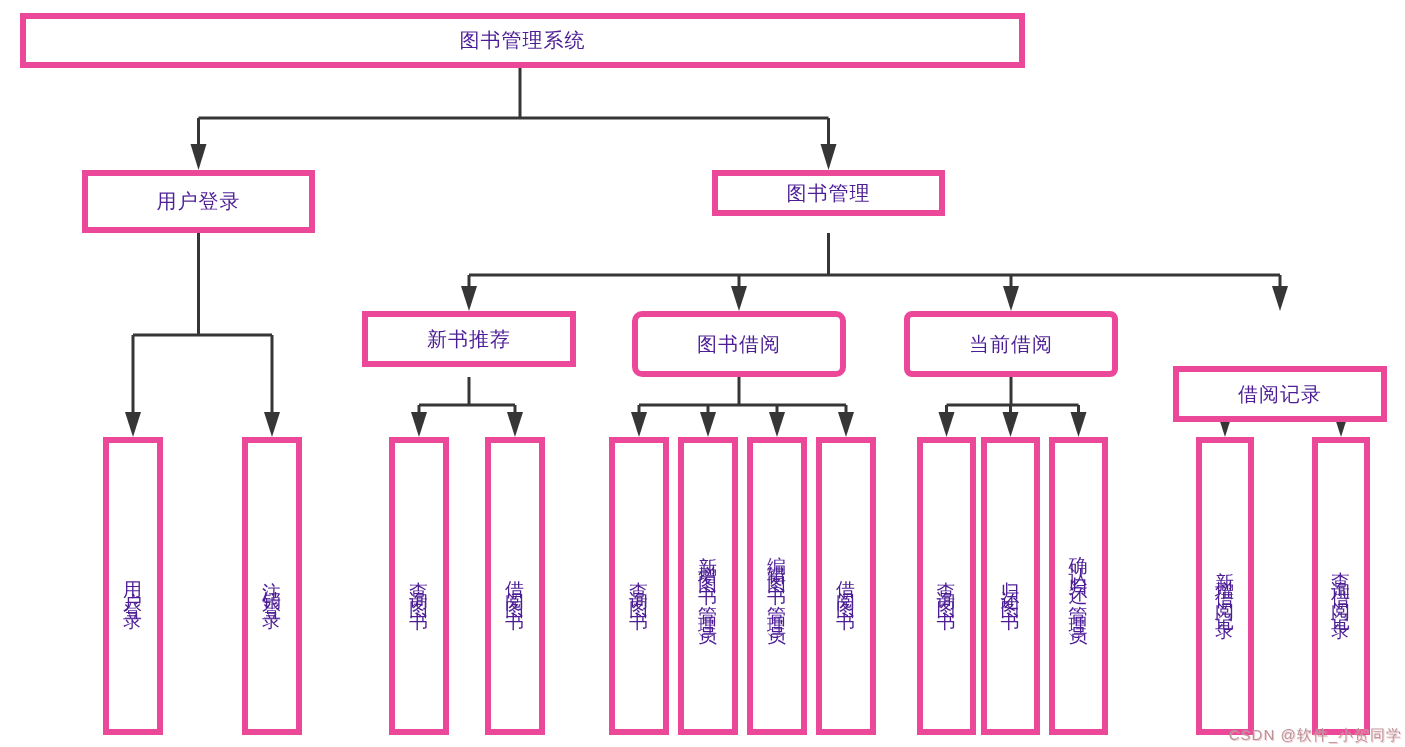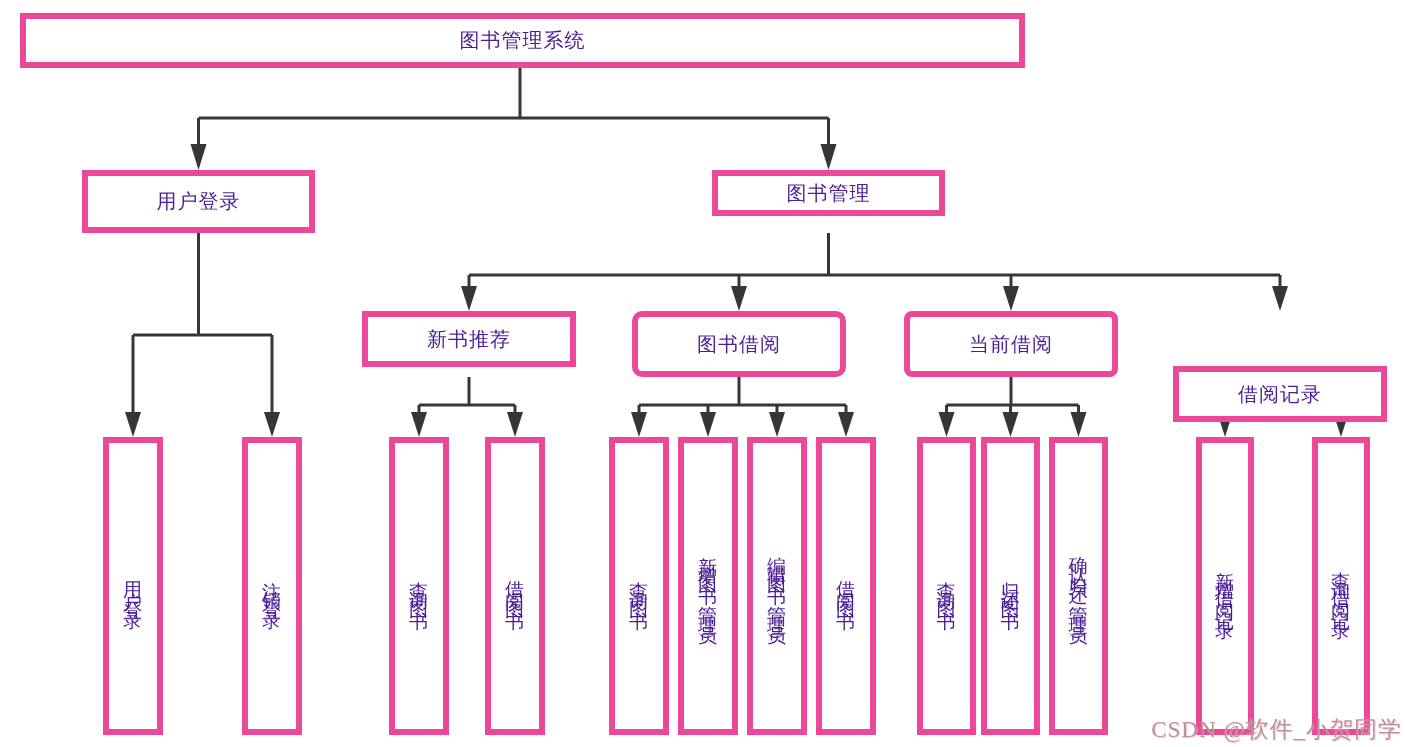--- a/index.html
+++ b/index.html
@@ -44,27 +44,26 @@
     writing-mode: vertical-rl;
     text-orientation: mixed;
     letter-spacing: 10px;
     line-height: 1;
     white-space: nowrap;
   }
   #watermark {
     position: absolute;
     right: 3px;
     bottom: 2px;
-    font-size: 23px;
+    font-size: 15px;
     letter-spacing: 1px;
     color: #b7969b;
     text-shadow: 1px 1px 0 rgba(244,160,170,0.55);
     white-space: nowrap;
     z-index: 3;
-    font-family: Liberation Serif, serif;
   }
 </style>
 </head>
 <body>
 
 <div id="canvas">
 
   <svg id="connectors" viewBox="0 0 1405 747" xmlns="http://www.w3.org/2000/svg">
     <g stroke="#363636" stroke-width="3" fill="none">
 

